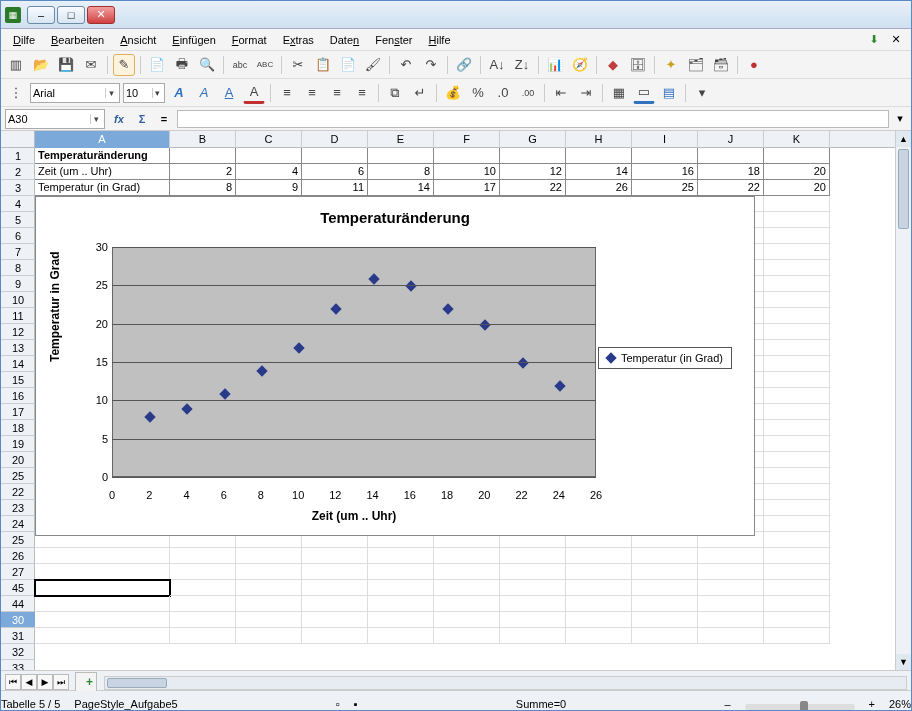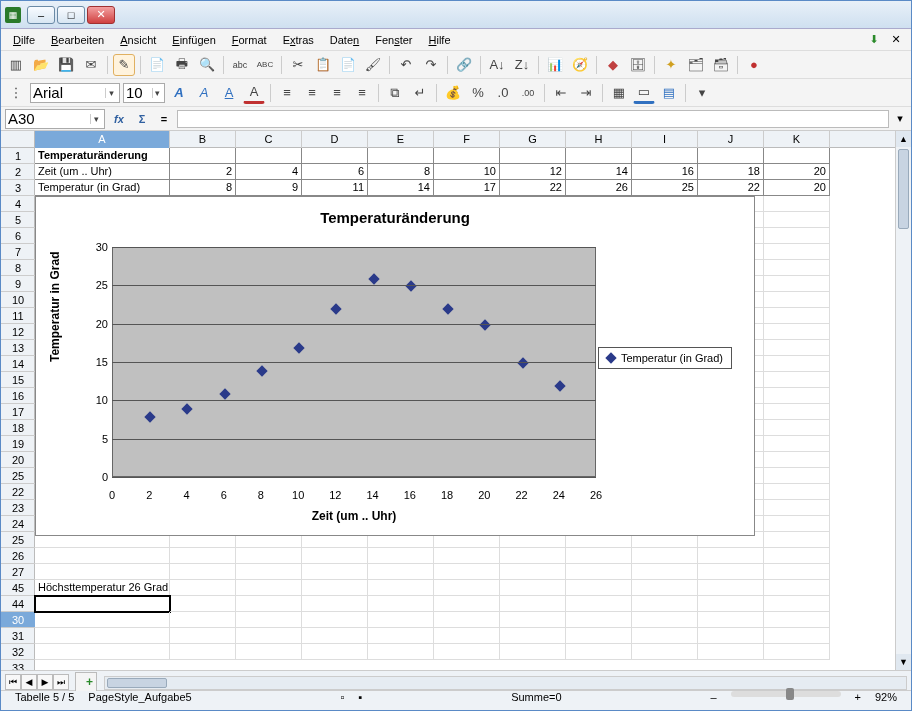--- a/index.html
+++ b/index.html
@@ -17,21 +17,21 @@
   .menubar { height: 22px; background: #f4f4f4; display: flex; align-items: center; padding: 0 6px; gap: 4px; border-bottom: 1px solid #ddd; }
   .menuitem { padding: 2px 6px; cursor: default; }
   .menubar .spacer { flex:1; }
   .menubar .rightico { width:18px; height:18px; display:flex; align-items:center; justify-content:center; }
 
   
   .toolbar { height: 28px; background: #f4f4f4; border-bottom: 1px solid #ddd; display:flex; align-items:center; padding: 0 4px; gap:3px; }
   .tbtn { width:22px; height:22px; border:1px solid transparent; border-radius:3px; display:flex; align-items:center; justify-content:center; font-size:13px; color:#444; }
   .tsep { width:1px; height:18px; background:#ccc; margin:0 2px; }
   .combo { height:20px; border:1px solid #aaa; background:#fff; display:flex; align-items:center; padding:0 2px; }
-  .combo input { border:none; outline:none; font-size:15px; width:100%; }
+  .combo input { border:none; outline:none; font-size:11px; width:100%; }
   .combo .dd { width:14px; text-align:center; font-size:9px; color:#444; border-left:1px solid #ccc;}
   .fontname { width:90px; }
   .fontsize { width:42px; }
 
   
   .formulabar { height:24px; background:#f4f4f4; border-bottom:1px solid #ccc; display:flex; align-items:center; padding:0 4px; gap:4px;}
   .namebox { width:100px; }
   .fxico { width:20px; height:20px; display:flex; align-items:center; justify-content:center; font-style:italic; font-weight:bold; color:#3060a0;}
   .sigma { width:18px; height:20px; display:flex; align-items:center; justify-content:center; font-weight:bold; color:#3060a0;}
   .eq { width:18px; height:20px; display:flex; align-items:center; justify-content:center; font-weight:bold;}
@@ -75,21 +75,21 @@
   .tabstrip { height:20px; background:#eef2f6; border-top:1px solid #ccc; display:flex; align-items:flex-end; padding:0 4px; gap:0; }
   .tabnav { display:flex; gap:0; margin-right:6px; }
   .tabnav .nb { width:16px; height:16px; border:1px solid #bbb; background:#f8f8f8; font-size:9px; display:flex; align-items:center; justify-content:center;}
   .sheettab { padding:2px 10px; border:1px solid #bbb; border-bottom:none; background:#f4f4f4; font-size:11px; border-radius: 0 0 0 0; position:relative; top:1px; margin-right:-1px;}
   .sheettab.active { background:#fff; font-weight:bold; }
   .addtab { width:18px; text-align:center; font-size:12px; color:#2a8a2a; font-weight:bold; }
   .tabstrip .hscroll { flex:1; height:14px; margin-left:8px; background:#e6ecf2; border:1px solid #ccc; position:relative;}
   .tabstrip .hscroll .th { position:absolute; left:2px; top:1px; bottom:1px; width:60px; background:#c8d4e2; border:1px solid #9ab; border-radius:2px;}
 
   
-  .statusbar { height:20px; background:#eef2f6; border-top:1px solid #ccc; display:flex; align-items:flex-start; font-size:11px; padding:0 14px; gap:14px;}
+  .statusbar { height:20px; background:#eef2f6; border-top:1px solid #ccc; display:flex; align-items:flex-end; font-size:11px; padding:0 0; gap:14px;}
   .statusbar .seg { white-space:nowrap; }
   .statusbar .flex { flex:1; }
   .zoomslider { width:110px; height:6px; background:#ddd; border-radius:3px; position:relative;}
   .zoomslider .kn { position:absolute; top:-3px; left:50%; width:8px; height:12px; background:#888; border-radius:2px;}
 
   u.accel { text-decoration: underline; }
   .overflow-vis { overflow: visible; }
 </style>
 </head>
 <body>
@@ -605,33 +605,20 @@
         <div class="cell" style="width: 66px;"></div>
         <div class="cell" style="width: 66px;"></div>
         <div class="cell" style="width: 66px;"></div>
         <div class="cell" style="width: 66px;"></div>
         <div class="cell" style="width: 66px;"></div>
         <div class="cell" style="width: 66px;"></div>
         <div class="cell" style="width: 66px;"></div>
         <div class="cell" style="width: 66px;"></div>
       </div>
       <div class="row">
-        <div class="cell overflow-vis" style="width: 135px;">Höchsttemperatur 26 Grad</div>
-        <div class="cell" style="width: 66px;"></div>
-        <div class="cell" style="width: 66px;"></div>
-        <div class="cell" style="width: 66px;"></div>
-        <div class="cell" style="width: 66px;"></div>
-        <div class="cell" style="width: 66px;"></div>
-        <div class="cell" style="width: 66px;"></div>
-        <div class="cell" style="width: 66px;"></div>
-        <div class="cell" style="width: 66px;"></div>
-        <div class="cell" style="width: 66px;"></div>
-        <div class="cell" style="width: 66px;"></div>
-      </div>
-      <div class="row">
         <div class="cell cursor" style="width: 135px;"></div>
         <div class="cell" style="width: 66px;"></div>
         <div class="cell" style="width: 66px;"></div>
         <div class="cell" style="width: 66px;"></div>
         <div class="cell" style="width: 66px;"></div>
         <div class="cell" style="width: 66px;"></div>
         <div class="cell" style="width: 66px;"></div>
         <div class="cell" style="width: 66px;"></div>
         <div class="cell" style="width: 66px;"></div>
         <div class="cell" style="width: 66px;"></div>
@@ -763,14 +750,14 @@
   <span class="seg">▫</span>
   <span class="seg">▪</span>
   <span class="flex"></span>
   <span class="seg">Summe=0</span>
   <span class="flex"></span>
   <span class="seg">–</span>
   <div class="zoomslider">
       <div class="kn"></div>
     </div>
   <span class="seg">+</span>
-  <span class="seg">92%</span>
+  <span class="seg">26%</span>
 </div>
 
 </body></html>

